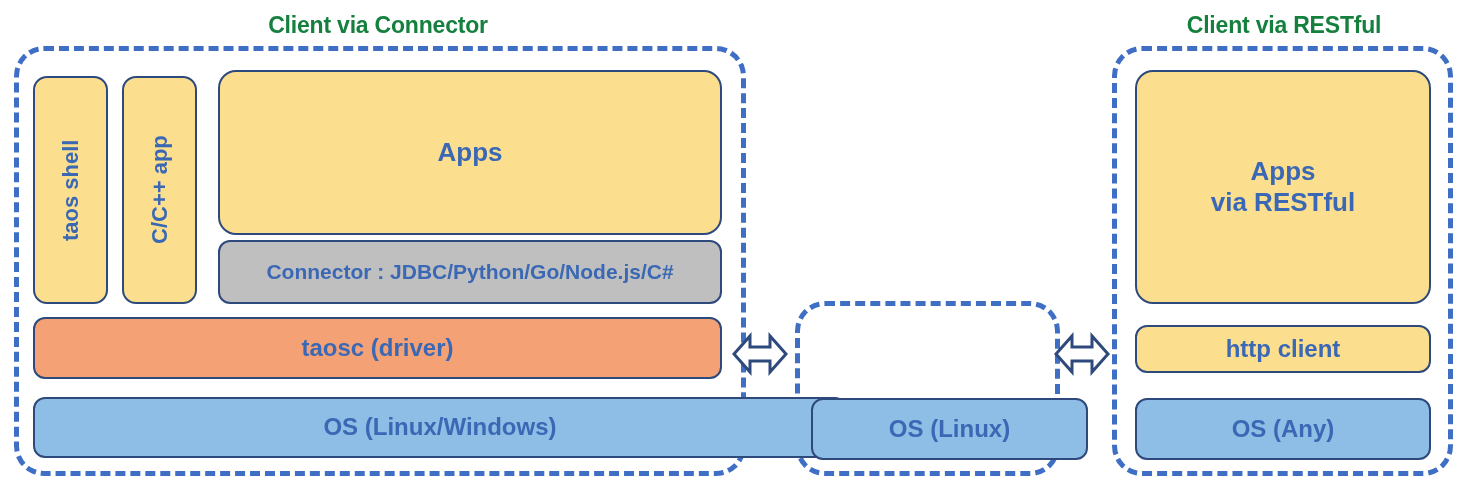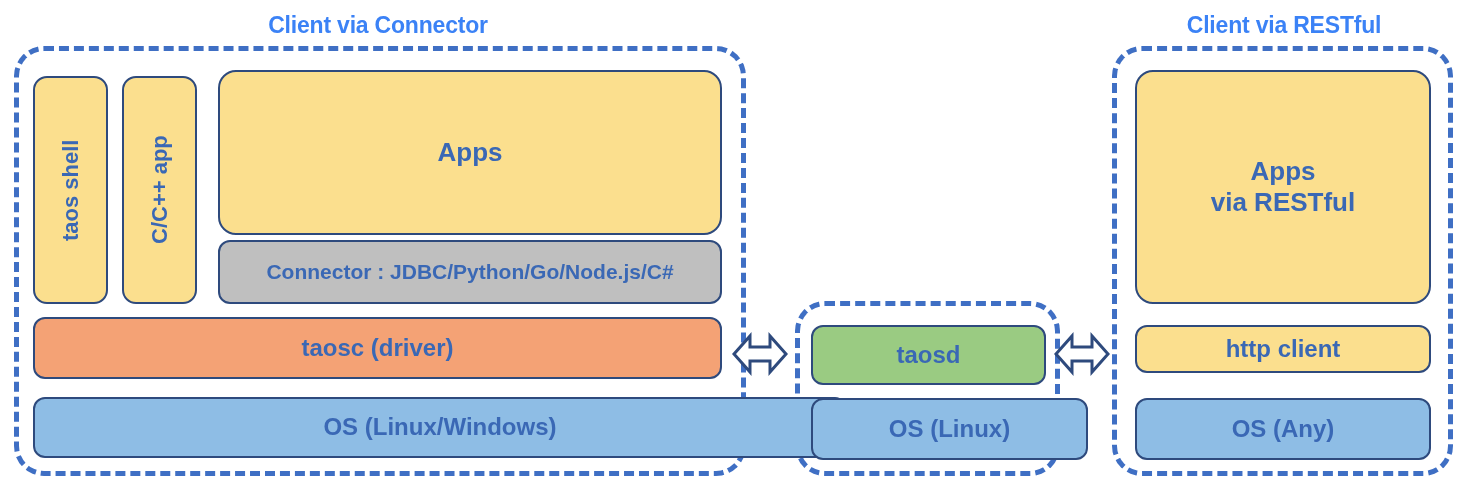--- a/index.html
+++ b/index.html
@@ -19,21 +19,21 @@
     position: absolute;
     left: 0; top: 0;
     width: 1467px;
     height: 498px;
   }
 
   
   .group-title {
     position: absolute;
     text-align: center;
-    color: #3b82f6;
+    color: #15803d;
     font-weight: bold;
     font-size: 23px;
     letter-spacing: -0.2px;
     white-space: nowrap;
     line-height: 1;
   }
   #title-connector { left: 198px; top: 14px; width: 360px; }
   #title-server    { left: 835px; top: 14px; width: 180px; }
   #title-restful   { left: 1134px; top: 14px; width: 300px; }
 
@@ -122,21 +122,20 @@
   <div class="box fill-yellow vertical" id="box-cpp-app">C/C++ app</div>
 
   <div class="box fill-yellow" id="box-apps">Apps</div>
 
   <div class="box fill-gray" id="box-connector">Connector : JDBC/Python/Go/Node.js/C#</div>
 
   <div class="box fill-orange" id="box-taosc">taosc (driver)</div>
 
   <div class="box fill-blue" id="box-os-linwin">OS (Linux/Windows)</div>
 
-  <div class="box fill-green" id="box-taosd">taosd</div>
 
   <div class="box fill-blue" id="box-os-linux">OS (Linux)</div>
 
   <div class="box fill-yellow" id="box-apps-rest">Apps
 via RESTful</div>
 
   <div class="box fill-yellow" id="box-http">http client</div>
 
   <div class="box fill-blue" id="box-os-any">OS (Any)</div>
 

